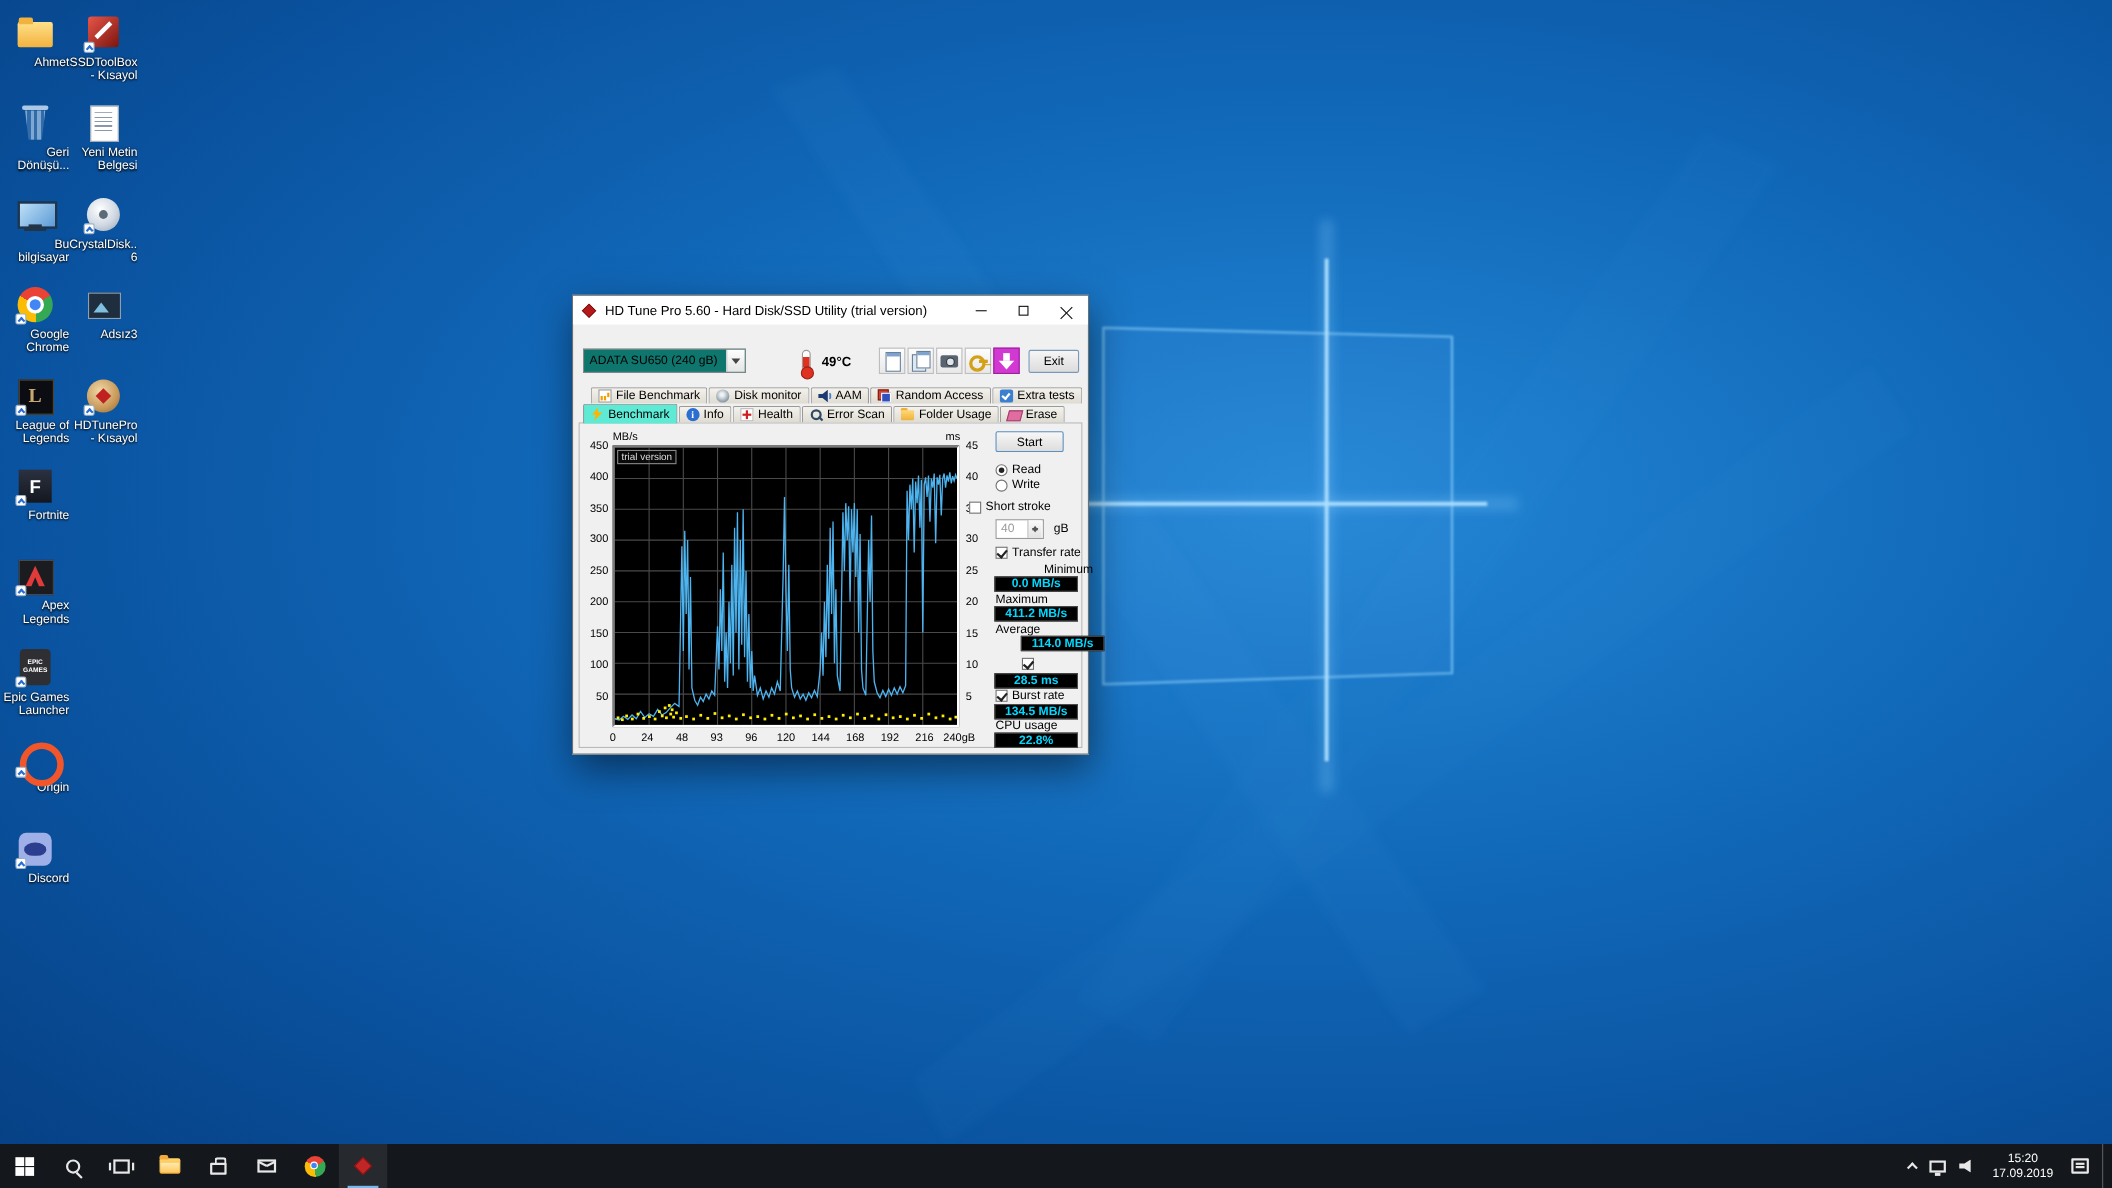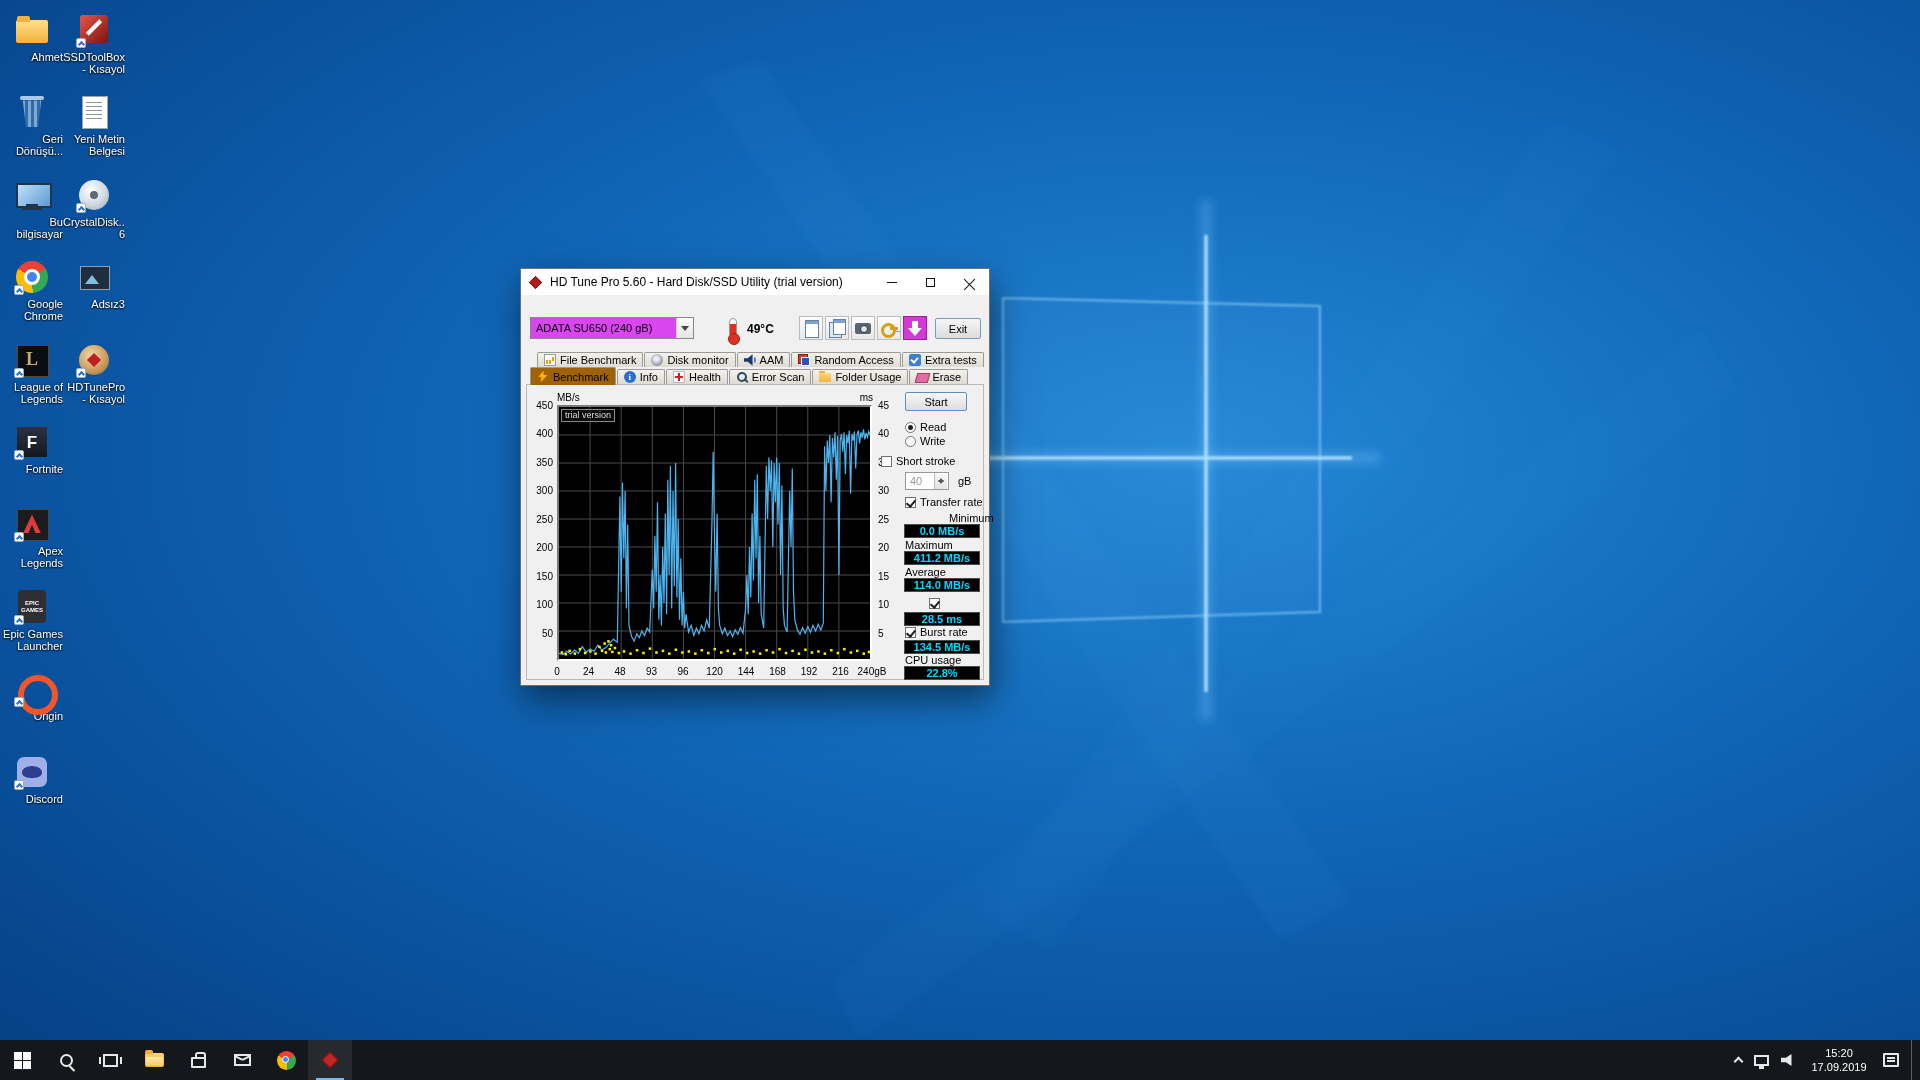--- a/index.html
+++ b/index.html
@@ -88,21 +88,21 @@
   .glyph-min { width:10px; height:1px; background:#111; }
   .glyph-max { width:9px; height:9px; border:1px solid #111; }
   .glyph-close { position:relative; width:11px; height:11px; }
   .glyph-close::before, .glyph-close::after { content:""; position:absolute; left:5px; top:0; width:1px; height:15px; background:#111; }
   .glyph-close::before { transform:rotate(45deg); } .glyph-close::after { transform:rotate(-45deg); }
 
   .menubar { position:absolute; top:26px; left:0; right:0; height:20px; background:#f7f7f7; border-bottom:1px solid #e3e3e3; display:flex; align-items:center; padding-left:4px; }
   .menu-item { display:inline-block; padding:2px 8px; font-size:11px; }
   .menu-item::first-letter { text-decoration:underline; }
 
-  .drive-select { position:absolute; left:9px; top:48px; width:164px; height:22px; background:#d946ef; border:1px solid #888; display:flex; align-items:center; }
+  .drive-select { position:absolute; left:9px; top:48px; width:148px; height:22px; background:#0f766e; border:1px solid #888; display:flex; align-items:center; }
   .ds-text { flex:1; padding-left:5px; font-size:11px; white-space:nowrap; overflow:hidden; }
   .ds-btn { width:17px; height:100%; border-left:1px solid #cfcfcf; background:linear-gradient(#fefefe,#e4e4e4); display:flex; align-items:center; justify-content:center; flex:none; }
   .caret { border:4px solid transparent; border-top:5px solid #444; margin-top:5px; }
 
   .thermo { position:absolute; left:208px; top:49px; width:8px; height:17px; border:1px solid #999; border-radius:4px 4px 0 0;
     background:linear-gradient(#fff 35%, #e03020 35%); }
   .thermo::after { content:""; position:absolute; left:-2px; top:14px; width:10px; height:10px; border-radius:50%; background:#e03020; border:1px solid #992015; }
   .temp { position:absolute; left:226px; top:53px; font-weight:bold; font-size:12px; }
 
   #tool-buttons { position:absolute; left:278px; top:47px; display:flex; gap:2px; }
@@ -122,21 +122,21 @@
   .tbi-upgrade-download::after { left:2px; top:9px; border-left:7px solid transparent; border-right:7px solid transparent; border-top:8px solid #fff; }
 
   .exit-btn { position:absolute; left:414px; top:49px; width:46px; height:21px; border:1px solid #7a99b8;
     background:linear-gradient(#f6f6f6,#dcdcdc); font-size:11px; font-family:"Liberation Sans",sans-serif; border-radius:2px; }
 
   #tab-row-1 { position:absolute; left:16px; top:81px; display:flex; }
   #tab-row-2 { position:absolute; left:9px; top:98px; display:flex; z-index:2; }
   .tab { height:15px; margin-top:2px; display:flex; align-items:center; padding:0 6px; margin-right:1px;
     border:1px solid #9a9a9a; border-bottom:none; border-radius:2px 2px 0 0;
     background:linear-gradient(#f4f2ec,#dedbd2); font-size:11px; white-space:nowrap; }
-  .tab.active { height:18px; margin-top:0; background:#a16207; position:relative; }
+  .tab.active { height:18px; margin-top:0; background:#5eead4; position:relative; }
   .ticon { position:relative; width:12px; height:12px; margin-right:4px; flex:none; display:inline-block; }
   .ticon::before, .ticon::after { content:""; position:absolute; }
 
   .ic-file-benchmark { background:#fff; border:1px solid #999; }
   .ic-file-benchmark::after { left:1px; bottom:1px; width:2px; height:4px; background:#f0a000; box-shadow:3px 0 0 #f0a000, 6px -3px 0 #f0a000; }
   .ic-disk-monitor { border-radius:50%; background:radial-gradient(circle at 45% 40%, #eef2f5 15%, #9aa8b2 60%, #5e6d78); }
   .ic-aam::before { inset:0; background:#1d3a6e; clip-path:polygon(0 35%,35% 35%,75% 2%,75% 98%,35% 65%,0 65%); }
   .ic-aam::after { right:0; top:3px; width:3px; height:6px; border-right:2px solid #4a7fd0; border-radius:50%; }
   .ic-random-access::before { left:0; top:0; width:8px; height:8px; background:#d04030; border:1px solid #7d1d12; }
   .ic-random-access::after { right:0; bottom:0; width:7px; height:7px; background:#3050c0; border:1px solid #fff; }
@@ -570,21 +570,21 @@
     <span>Transfer rate</span>
   </div>
 
   <span class="stat-label" style="top:243px;padding-left:44px;">Minimum</span>
   <div class="vbox" style="top:255px;">0.0 MB/s</div>
 
   <span class="stat-label" style="top:270px;">Maximum</span>
   <div class="vbox" style="top:282px;">411.2 MB/s</div>
 
   <span class="stat-label" style="top:297px;">Average</span>
-  <div class="vbox" style="top:309px;">114.0 MB/s</div>
+  <div class="vbox" style="top:309px;margin-left:24px;">114.0 MB/s</div>
 
   <div class="ctl-row" style="left:384px;top:329px;flex-direction:column;">
     <span class="cb checked" id="cb-access"></span>
     <span>Access time</span>
   </div>
   <div class="vbox" style="top:343px;">28.5 ms</div>
 
   <div class="ctl-row" style="left:384px;top:357px;">
     <span class="cb checked" id="cb-burst"></span>
     <span>Burst rate</span>

